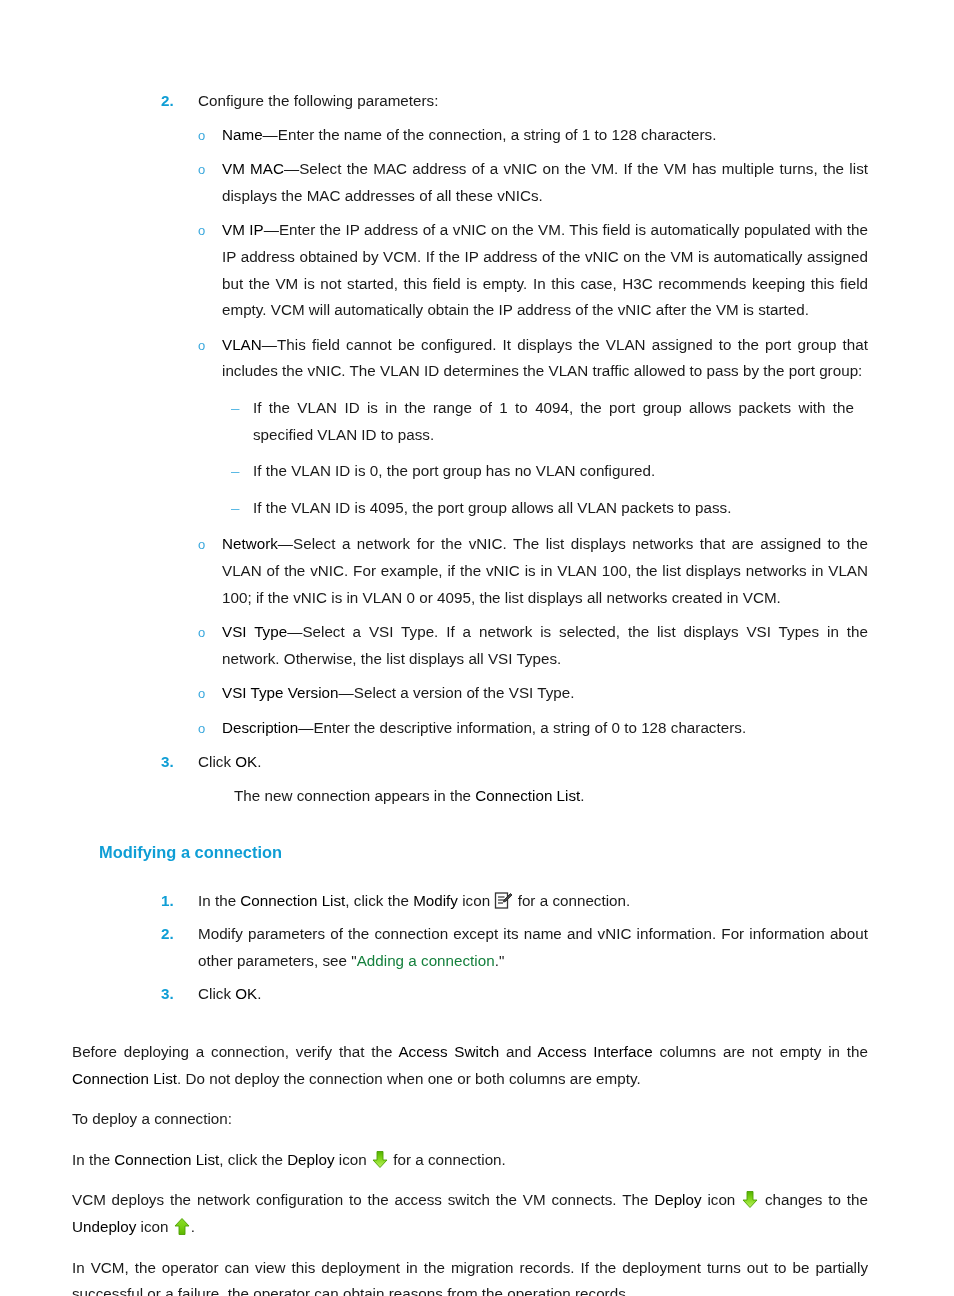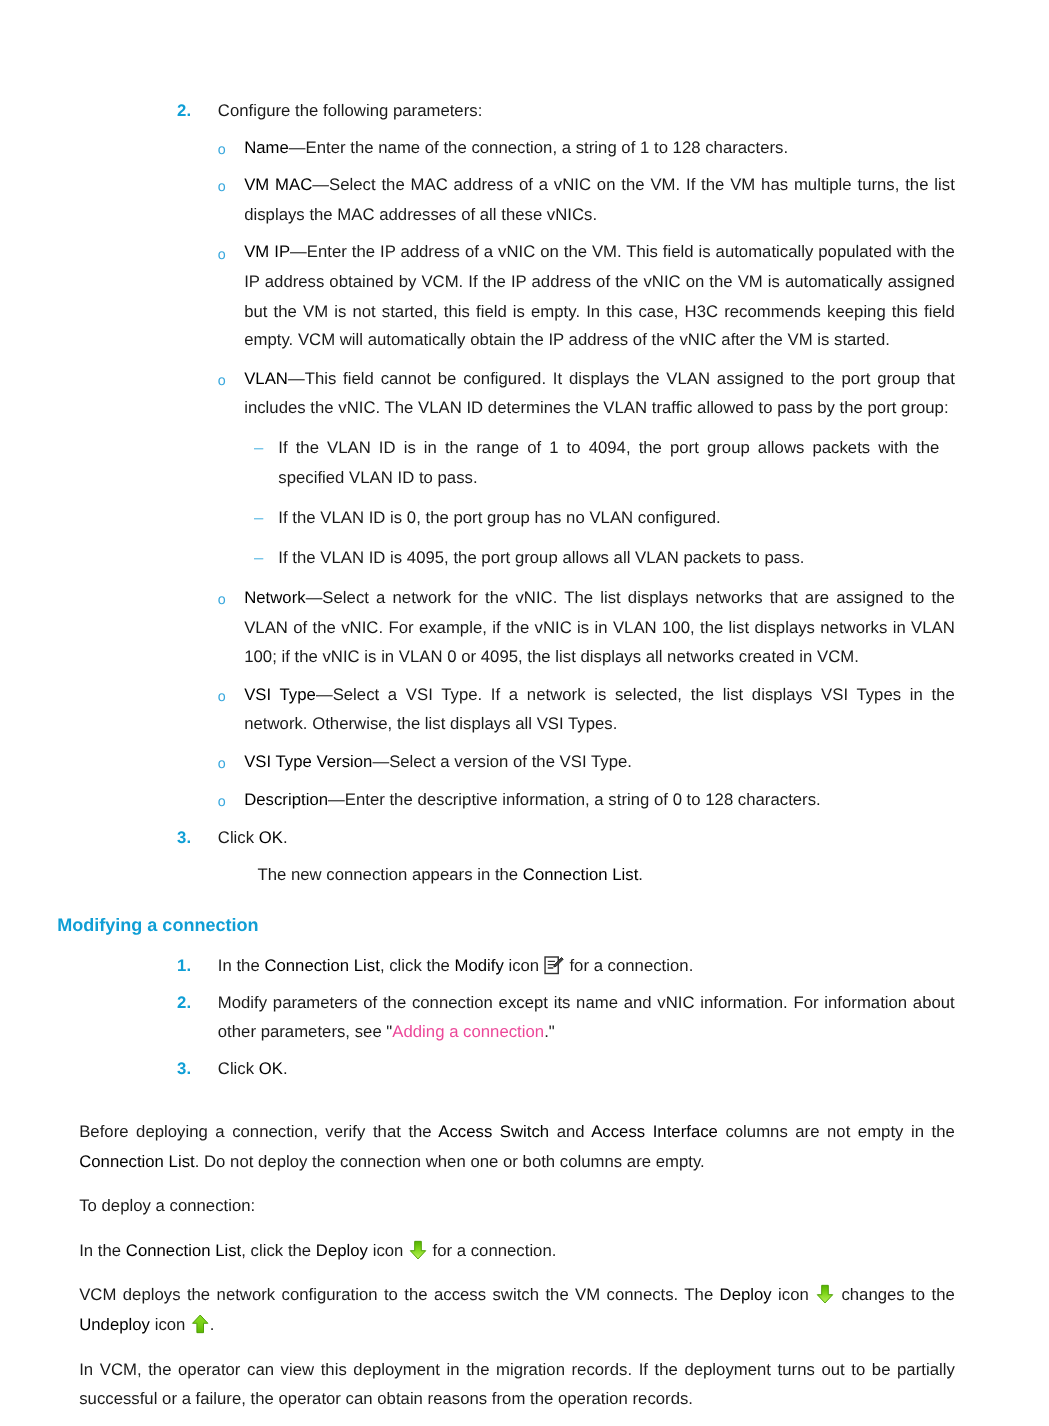--- a/index.html
+++ b/index.html
@@ -99,34 +99,34 @@
     padding-left: 198px;
     margin-left: 36px;
   }
 
   
   .heading2 {
     color: #0f9ed5;
     font-weight: bold;
     font-size: 16.4px;
     line-height: 24px;
-    padding-left: 51px;
-    margin: 1px;
+    padding-left: 87px;
+    margin: 12px;
   }
 
   
   .sp-4  { height: 4px; }
   .sp-6  { height: 6px; }
   .sp-10 { height: 10px; }
   .sp-12 { height: 12px; }
   .sp-14 { height: 14px; }
   .sp-16 { height: 16px; }
 
   a.xref {
-    color: #ec4899;
+    color: #15803d;
     text-decoration: none;
   }
 
   
   .icon {
     display: inline-block;
     vertical-align: -4px;
     line-height: 0;
   }
   .icon.modify  { width: 19px; height: 19px; vertical-align: -4px; }

